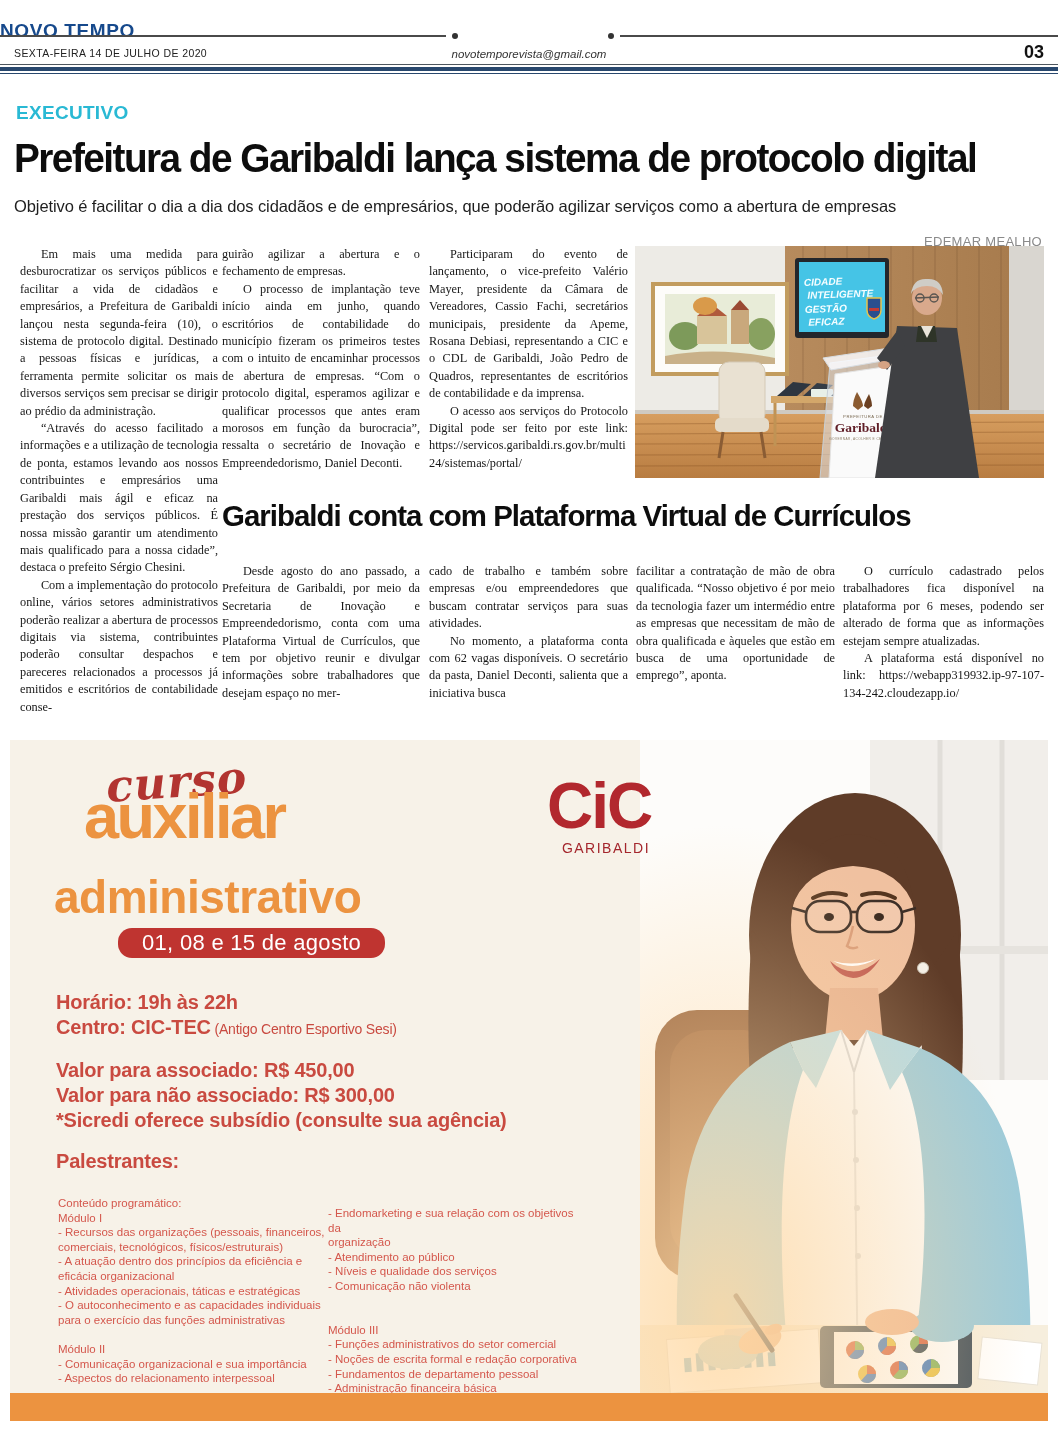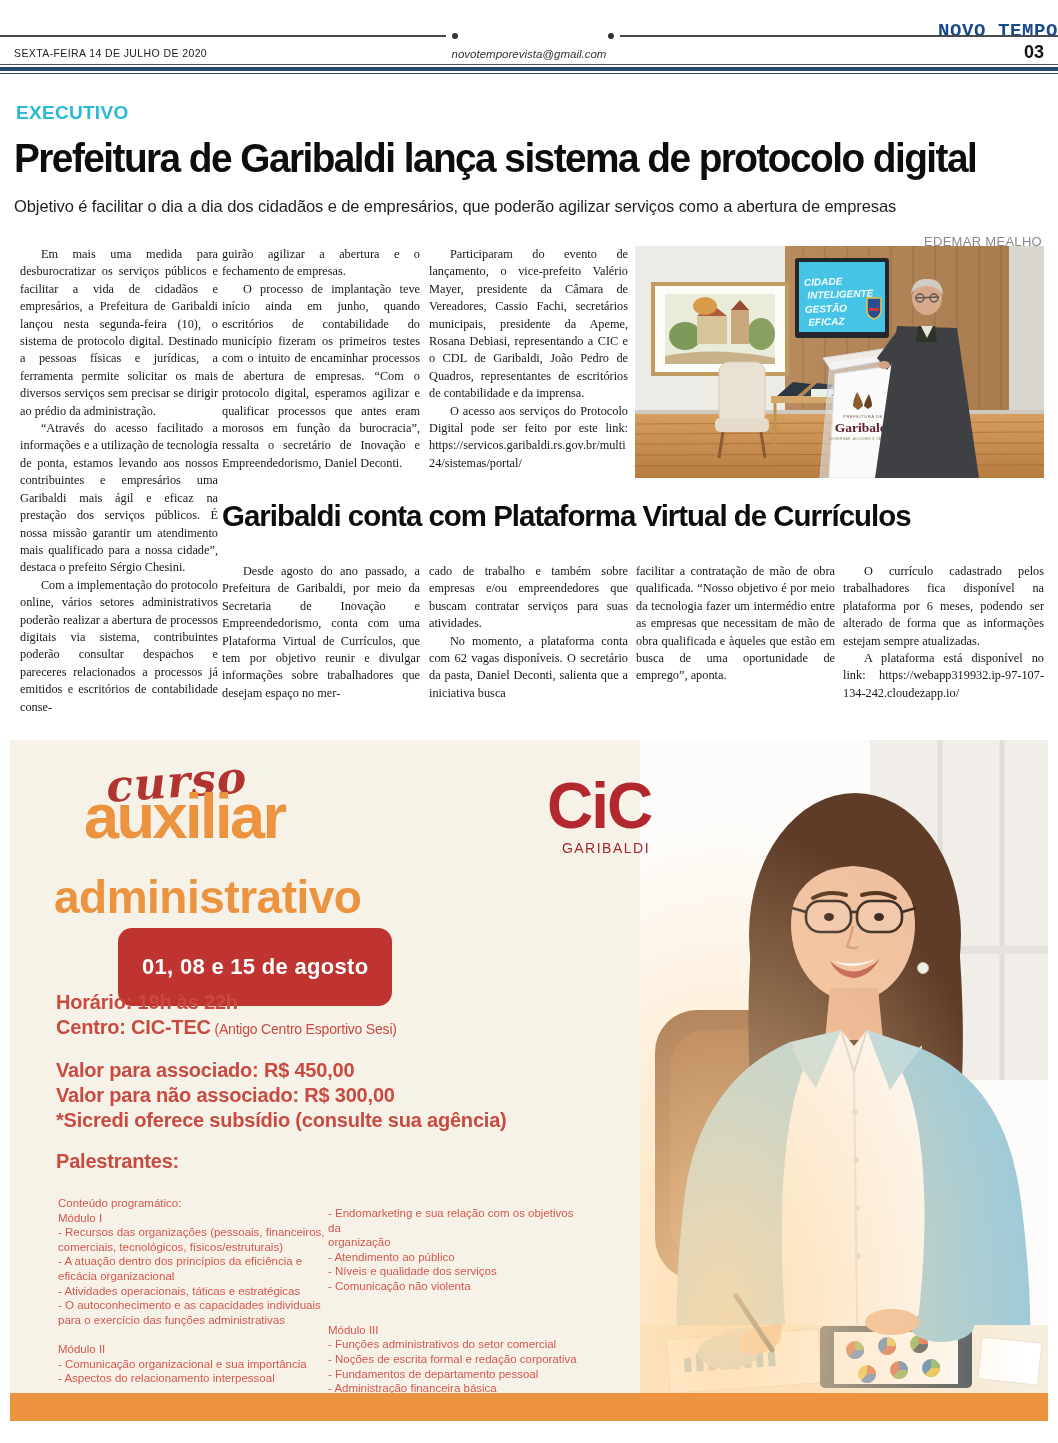--- a/index.html
+++ b/index.html
@@ -2,22 +2,22 @@
 <html><head>
 <meta charset="utf-8">
 <style>
   html,body{margin:0;padding:0;background:#ffffff;}
   .page{position:relative;width:1058px;height:1443px;background:#fff;overflow:hidden;
         font-family:"Liberation Sans",sans-serif;}
   .abs{position:absolute;}
 
   
   .mast-date{left:14px;top:47px;font-size:10.5px;color:#222;letter-spacing:.4px;}
-  .mast-title{left:0;right:0;top:20px;text-align:right;font-size:19px;font-weight:700;
-              color:#16498c;letter-spacing:.6px;font-family:Liberation Mono, monospace;}
+  .mast-title{left:0;right:0;top:20px;text-align:left;font-size:19px;font-weight:700;
+              color:#16498c;letter-spacing:.6px;}
   .mast-email{left:0;right:0;top:48px;text-align:center;font-style:italic;font-size:11.5px;color:#333;}
   .page-num{right:14px;top:42px;font-size:18px;font-weight:700;color:#111;}
   .rule-l{left:0;top:35px;width:446px;height:2px;background:#4a4a4a;}
   .rule-r{left:620px;right:0;top:35px;height:2px;background:#4a4a4a;}
   .dot{width:6px;height:6px;border-radius:50%;background:#333;top:33px;}
   .dot-l{left:452px;} .dot-r{left:608px;}
   .triple-rule{left:0;right:0;top:64px;height:10px;
      background:linear-gradient(#4d565e 0 1.5px,transparent 1.5px 3.5px,
                 #29486e 3.5px 7.5px,transparent 7.5px 8.7px,#29486e 8.7px 10px);}
 
@@ -47,22 +47,22 @@
   .photo1 svg{display:block;}
 
   
   .ad{left:10px;top:740px;width:1038px;height:681px;background:#f7f2e8;overflow:hidden;}
   .ad .abs{position:absolute;}
   .ad-photo{right:0;top:0;width:408px;height:653px;}
   .curso{left:96px;top:16px;font-family:"DejaVu Serif",serif;font-style:italic;font-weight:700;
          font-size:44px;color:#b23430;transform:rotate(-4deg);letter-spacing:1px;}
   .aux{left:74px;top:40px;font-size:63px;font-weight:700;color:#ec9340;letter-spacing:-2.5px;}
   .adm{left:44px;top:130px;font-size:46px;font-weight:700;color:#ec9340;letter-spacing:-.5px;}
-  .badge{left:108px;top:188px;background:#bf3430;border-radius:14px;padding:26px 24px;
-         color:#fff;font-size:22px;font-weight:700;letter-spacing:.3px;}
+  .badge{left:108px;top:188px;background:#bf3430;border-radius:14px;padding:2px 24px;
+         color:#fff;font-size:22px;font-weight:400;letter-spacing:.3px;}
   .cic{left:537px;top:34px;font-size:64px;font-weight:700;color:#b2282e;letter-spacing:-2px;line-height:1;}
   .cic-sub{left:531px;top:100px;width:130px;text-align:center;font-size:14px;color:#a4262c;letter-spacing:1.5px;}
   .ad-info{left:46px;top:250px;color:#c94a40;font-size:20px;font-weight:700;line-height:25px;letter-spacing:-.2px;}
   .ad-info .small{font-size:14px;font-weight:400;}
   .ad-info .gap{height:16px;}
   .prog{font-size:11.5px;line-height:14.6px;color:#d4574c;}
   .prog p{margin:0;}
   .prog-left{left:48px;top:456px;width:278px;}
   .prog-right{left:318px;top:466px;width:260px;}
   .orange-bar{left:0;right:0;top:653px;height:28px;background:#ec9340;}

